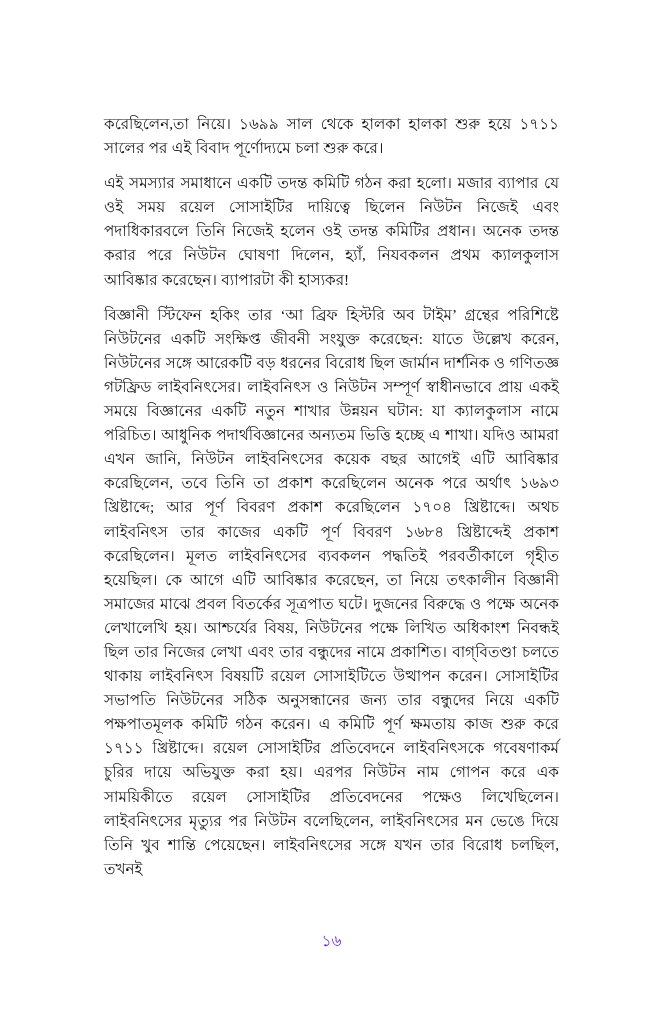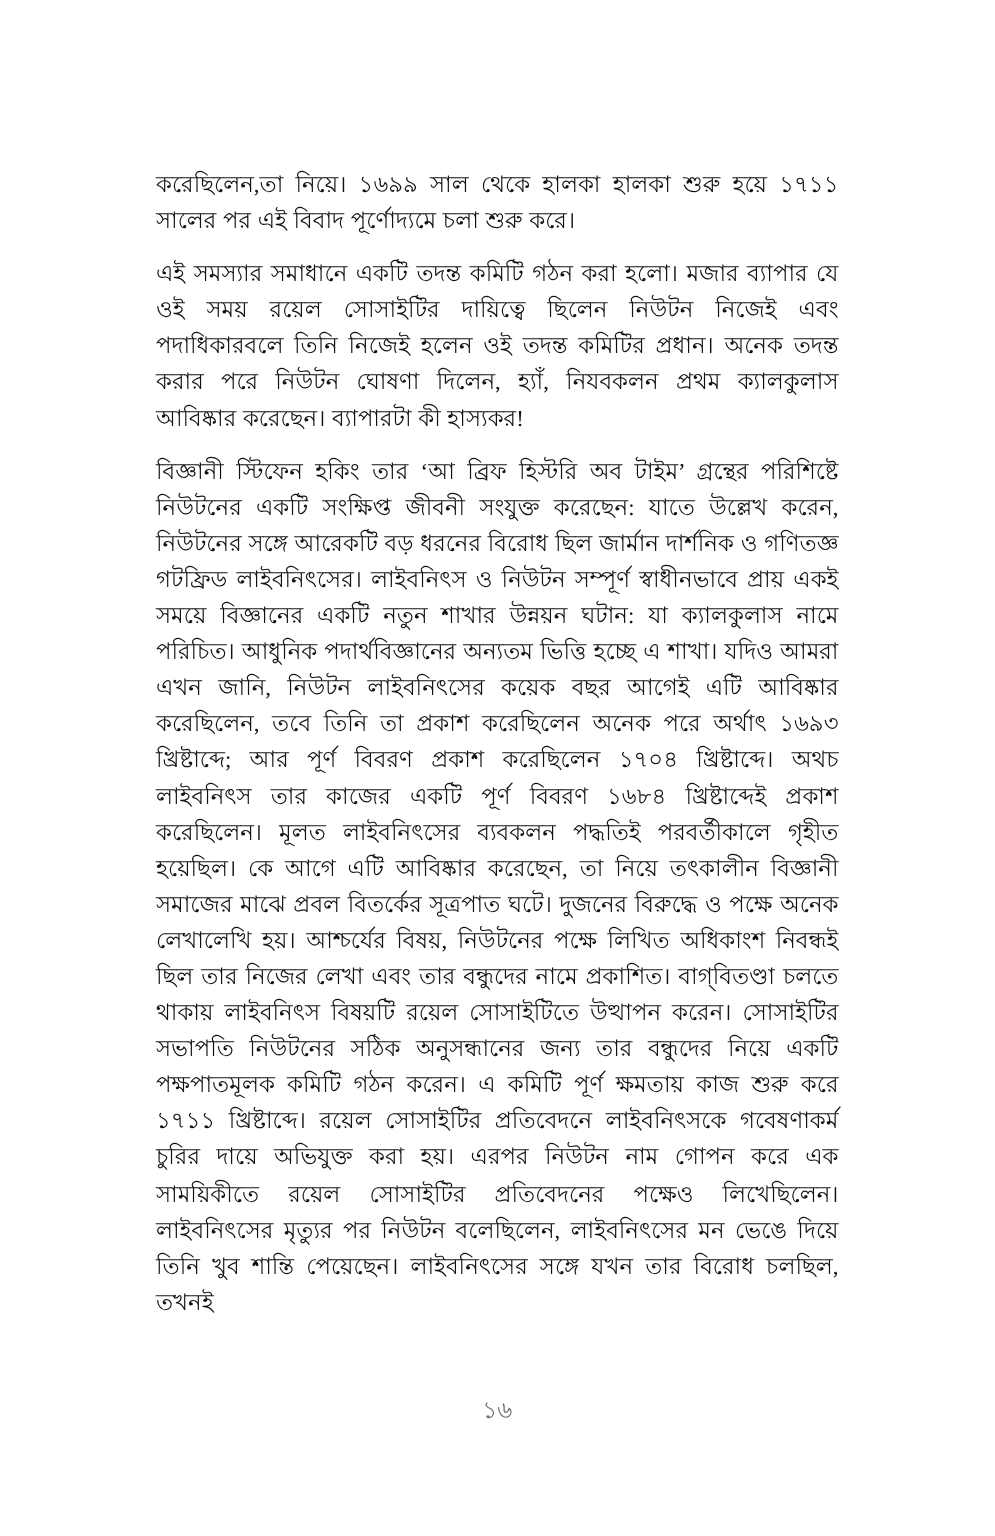--- a/index.html
+++ b/index.html
@@ -54,21 +54,21 @@
   }
 
   .page-number {
     position: absolute;
     left: 0;
     top: 931px;
     width: 663px;
     text-align: center;
     font-size: 15.5px;
     line-height: 20px;
-    color: #737373;
+    color: #6d28d9;
     font-family: "Liberation Serif", "DejaVu Serif", serif;
   }
 </style>
 </head>
 <body>
 
 <div class="page">
 
   <div class="text-block">
 

